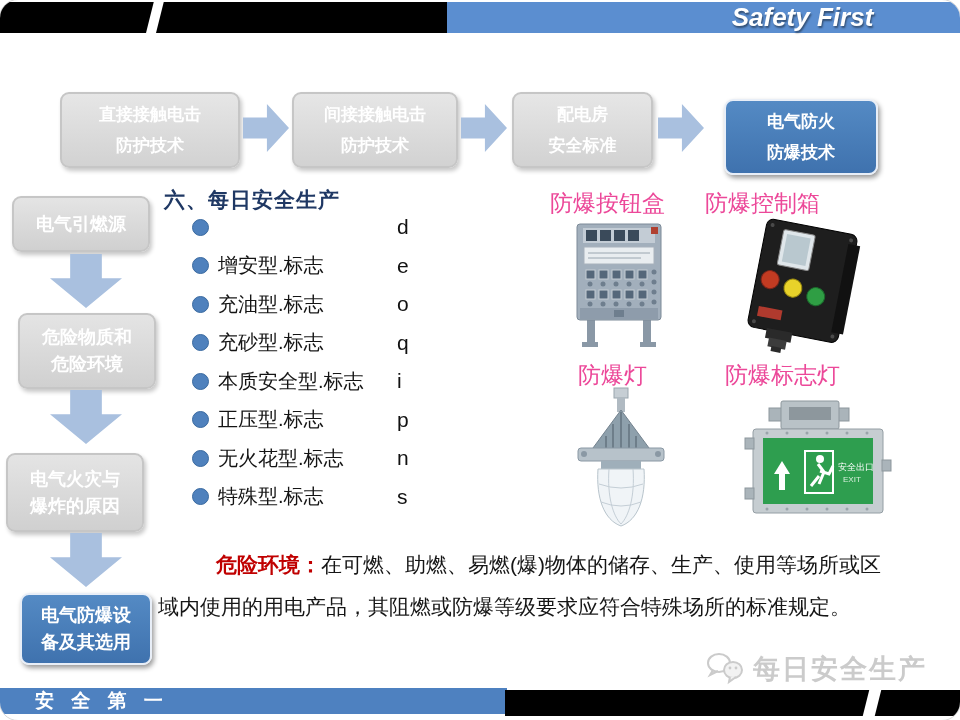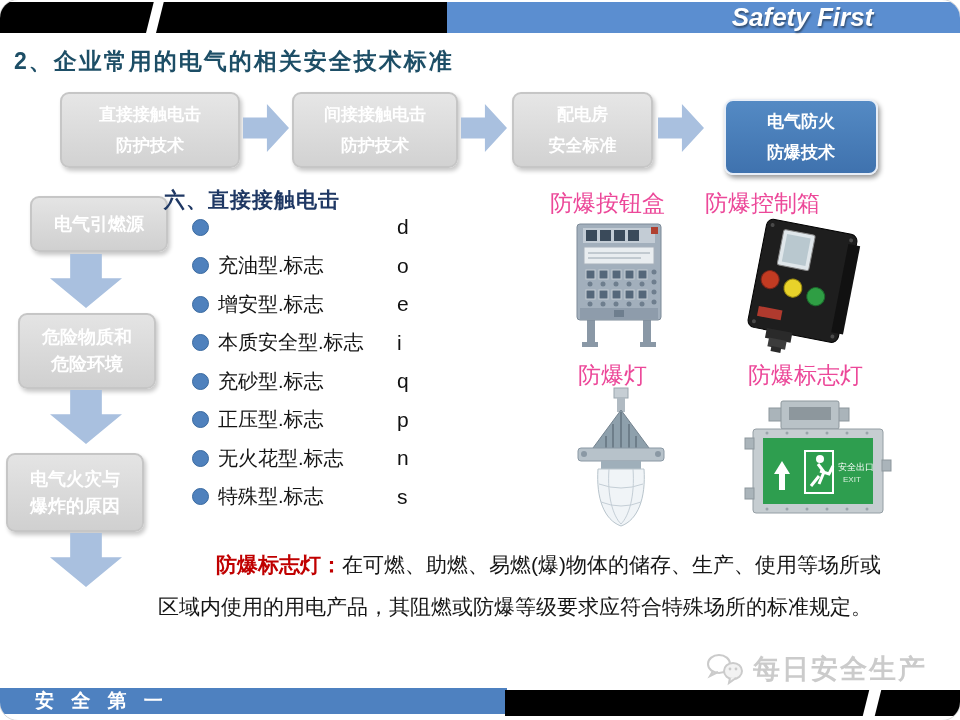--- a/index.html
+++ b/index.html
@@ -50,40 +50,39 @@
   
   .g-label{position:absolute;font-size:23px;color:#ec4899;font-weight:500;white-space:nowrap;}
   .figure{position:absolute;}
 
   
   .note{position:absolute;left:158px;top:544px;width:732px;font-size:21px;line-height:42px;
         color:#161616;text-indent:58px;}
   .note b{color:#c00000;font-weight:bold;}
 
   
-  .wm{position:absolute;left:706px;top:651px;display:flex;align-items:center;gap:7px;font-family:Liberation Serif, serif;}
+  .wm{position:absolute;left:706px;top:651px;display:flex;align-items:flex-start;gap:7px;font-family:Liberation Serif, serif;}
   .wm-text{color:#cbcbcb;font-size:27px;font-weight:bold;letter-spacing:2px;}
   .foot-blue{position:absolute;left:0;top:688px;width:507px;height:26px;background:#4e81c0;
              color:#fff;font-size:19px;font-weight:bold;line-height:26px;padding-left:35px;
              letter-spacing:6px;box-sizing:border-box;}
   .foot-black{position:absolute;left:505px;top:690px;width:455px;height:26px;background:#000;}
   .foot-gap{position:absolute;left:866px;top:685px;width:12px;height:36px;background:#fff;
             transform:skewX(-14deg);}
 </style>
 </head>
 <body>
 
 <div class="slide">
 
   <div class="hdr-black"></div>
   <div class="hdr-gap"></div>
   <div class="hdr-blue"></div>
   <div class="brand">Safety First</div>
 
-  <div class="page-title">2、企业常用的电气的相关安全技术标准</div>
 
   <div class="fbox" style="left:60px;top:92px;width:176px;height:72px;">
     <span>直接接触电击</span>
     <span>防护技术</span>
   </div>
   <div class="arrow-r" style="left:243px;top:104px;"></div>
   <div class="fbox" style="left:292px;top:92px;width:162px;height:72px;">
     <span>间接接触电击</span>
     <span>防护技术</span>
   </div>
@@ -91,60 +90,64 @@
   <div class="fbox" style="left:512px;top:92px;width:137px;height:72px;">
     <span>配电房</span>
     <span>安全标准</span>
   </div>
   <div class="arrow-r" style="left:658px;top:104px;"></div>
   <div class="fbox active" style="left:724px;top:92px;width:150px;height:72px;">
     <span>电气防火</span>
     <span>防爆技术</span>
   </div>
 
-  <div class="sbox" style="left:30px;top:196px;width:134px;height:52px;">
+  <div class="sbox" style="left:12px;top:196px;width:134px;height:52px;">
     <span>电气引燃源</span>
   </div>
   <div class="arrow-d" style="left:50px;top:254px;"></div>
   <div class="sbox" style="left:18px;top:313px;width:134px;height:72px;">
     <span>危险物质和</span>
     <span>危险环境</span>
   </div>
   <div class="arrow-d" style="left:50px;top:390px;"></div>
   <div class="sbox" style="left:6px;top:453px;width:134px;height:75px;">
     <span>电气火灾与</span>
     <span>爆炸的原因</span>
   </div>
   <div class="arrow-d" style="left:50px;top:533px;"></div>
-
-  <div class="sec-head">六、直接接触电击</div>
+  <div class="sbox active" style="left:20px;top:593px;width:128px;height:68px;">
+    <span>电气防爆设</span>
+    <span>备及其选用</span>
+  </div>
+
+  <div class="sec-head">六、每日安全生产</div>
   <div class="spec-list">
     <div class="spec-item">
       <span class="dot"></span>
       <span class="spec-code">d</span>
+    </div>
+    <div class="spec-item">
+      <span class="dot"></span>
+      <span class="spec-label">增安型.标志</span>
+      <span class="spec-code">e</span>
     </div>
     <div class="spec-item">
       <span class="dot"></span>
       <span class="spec-label">充油型.标志</span>
       <span class="spec-code">o</span>
     </div>
     <div class="spec-item">
       <span class="dot"></span>
-      <span class="spec-label">增安型.标志</span>
-      <span class="spec-code">e</span>
+      <span class="spec-label">充砂型.标志</span>
+      <span class="spec-code">q</span>
     </div>
     <div class="spec-item">
       <span class="dot"></span>
       <span class="spec-label">本质安全型.标志</span>
       <span class="spec-code">i</span>
-    </div>
-    <div class="spec-item">
-      <span class="dot"></span>
-      <span class="spec-label">充砂型.标志</span>
-      <span class="spec-code">q</span>
     </div>
     <div class="spec-item">
       <span class="dot"></span>
       <span class="spec-label">正压型.标志</span>
       <span class="spec-code">p</span>
     </div>
     <div class="spec-item">
       <span class="dot"></span>
       <span class="spec-label">无火花型.标志</span>
       <span class="spec-code">n</span>
@@ -152,21 +155,21 @@
     <div class="spec-item">
       <span class="dot"></span>
       <span class="spec-label">特殊型.标志</span>
       <span class="spec-code">s</span>
     </div>
   </div>
 
   <div class="g-label" style="left:550px;top:188px;">防爆按钮盒</div>
   <div class="g-label" style="left:705px;top:188px;">防爆控制箱</div>
   <div class="g-label" style="left:578px;top:360px;">防爆灯</div>
-  <div class="g-label" style="left:725px;top:360px;margin-left:23px;">防爆标志灯</div>
+  <div class="g-label" style="left:725px;top:360px;">防爆标志灯</div>
 
   <svg class="figure" style="left:563px;top:220px;" width="112" height="130" viewBox="0 0 112 130">
     <rect x="24" y="98" width="8" height="26" fill="#8a98a6"></rect>
     <rect x="80" y="98" width="8" height="26" fill="#8a98a6"></rect>
     <rect x="19" y="122" width="16" height="5" fill="#8a98a6"></rect>
     <rect x="77" y="122" width="16" height="5" fill="#8a98a6"></rect>
     <rect x="14" y="4" width="84" height="96" rx="3" fill="#a2afbc" stroke="#7c8a98"></rect>
     <rect x="20" y="8" width="72" height="15" fill="#c3ccd5"></rect>
     <rect x="23" y="10" width="11" height="11" fill="#3a4a5a"></rect>
     <rect x="37" y="10" width="11" height="11" fill="#3a4a5a"></rect>
@@ -267,21 +270,21 @@
         <circle cx="144" cy="37" r="1.5"></circle>
       <circle cx="44" cy="113" r="1.5"></circle>
         <circle cx="64" cy="113" r="1.5"></circle>
         <circle cx="84" cy="113" r="1.5"></circle>
       <circle cx="104" cy="113" r="1.5"></circle>
         <circle cx="124" cy="113" r="1.5"></circle>
         <circle cx="144" cy="113" r="1.5"></circle>
     </g>
   </svg>
 
-  <div class="note"><b>防爆标志灯：</b><span>在可燃、助燃、易燃(爆)物体的储存、生产、使用等场所或区域内使用的用电产品，其阻燃或防爆等级要求应符合特殊场所的标准规定。</span></div>
+  <div class="note"><b>危险环境：</b><span>在可燃、助燃、易燃(爆)物体的储存、生产、使用等场所或区域内使用的用电产品，其阻燃或防爆等级要求应符合特殊场所的标准规定。</span></div>
 
   <div class="wm">
     <svg width="40" height="34" viewBox="0 0 40 34">
       <ellipse cx="13" cy="12" rx="11" ry="9" fill="none" stroke="#cbcbcb" stroke-width="2"></ellipse>
       <path d="M7 19 L4 24 L12 20" fill="none" stroke="#cbcbcb" stroke-width="2"></path>
       <ellipse cx="27" cy="19" rx="9" ry="8" fill="#f2f2f2" stroke="#cbcbcb" stroke-width="2"></ellipse>
       <path d="M24 26 L23 31 L30 26" fill="#f2f2f2" stroke="#cbcbcb" stroke-width="2"></path>
       <circle cx="24" cy="17" r="1.4" fill="#cbcbcb"></circle>
         <circle cx="30" cy="17" r="1.4" fill="#cbcbcb"></circle>
     </svg>

